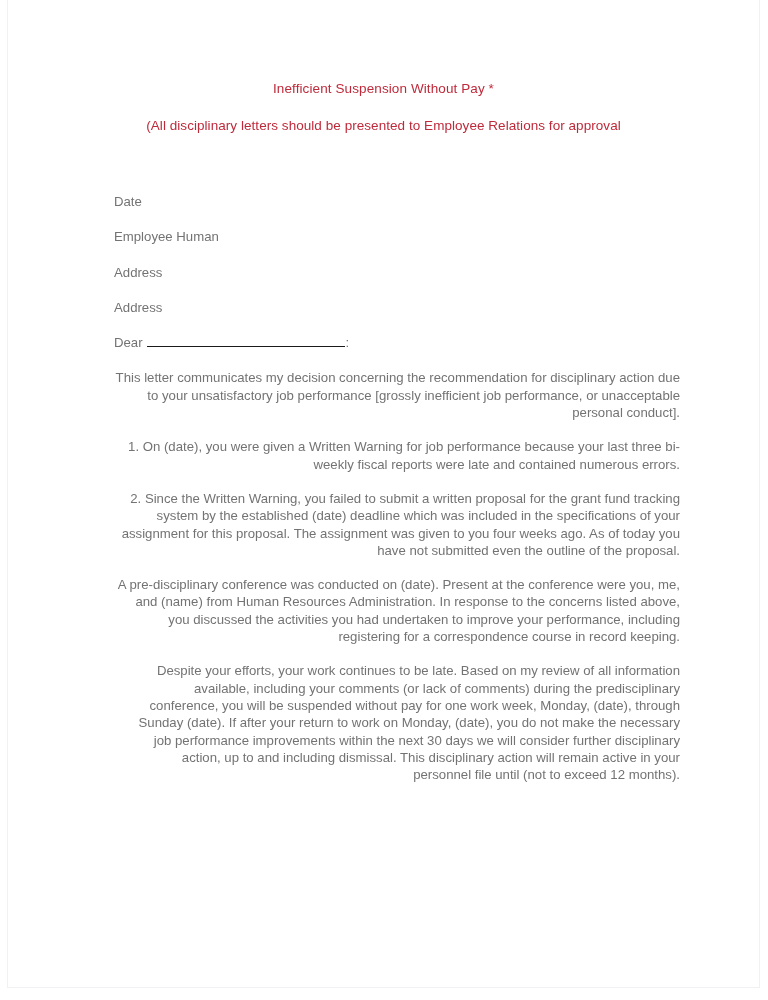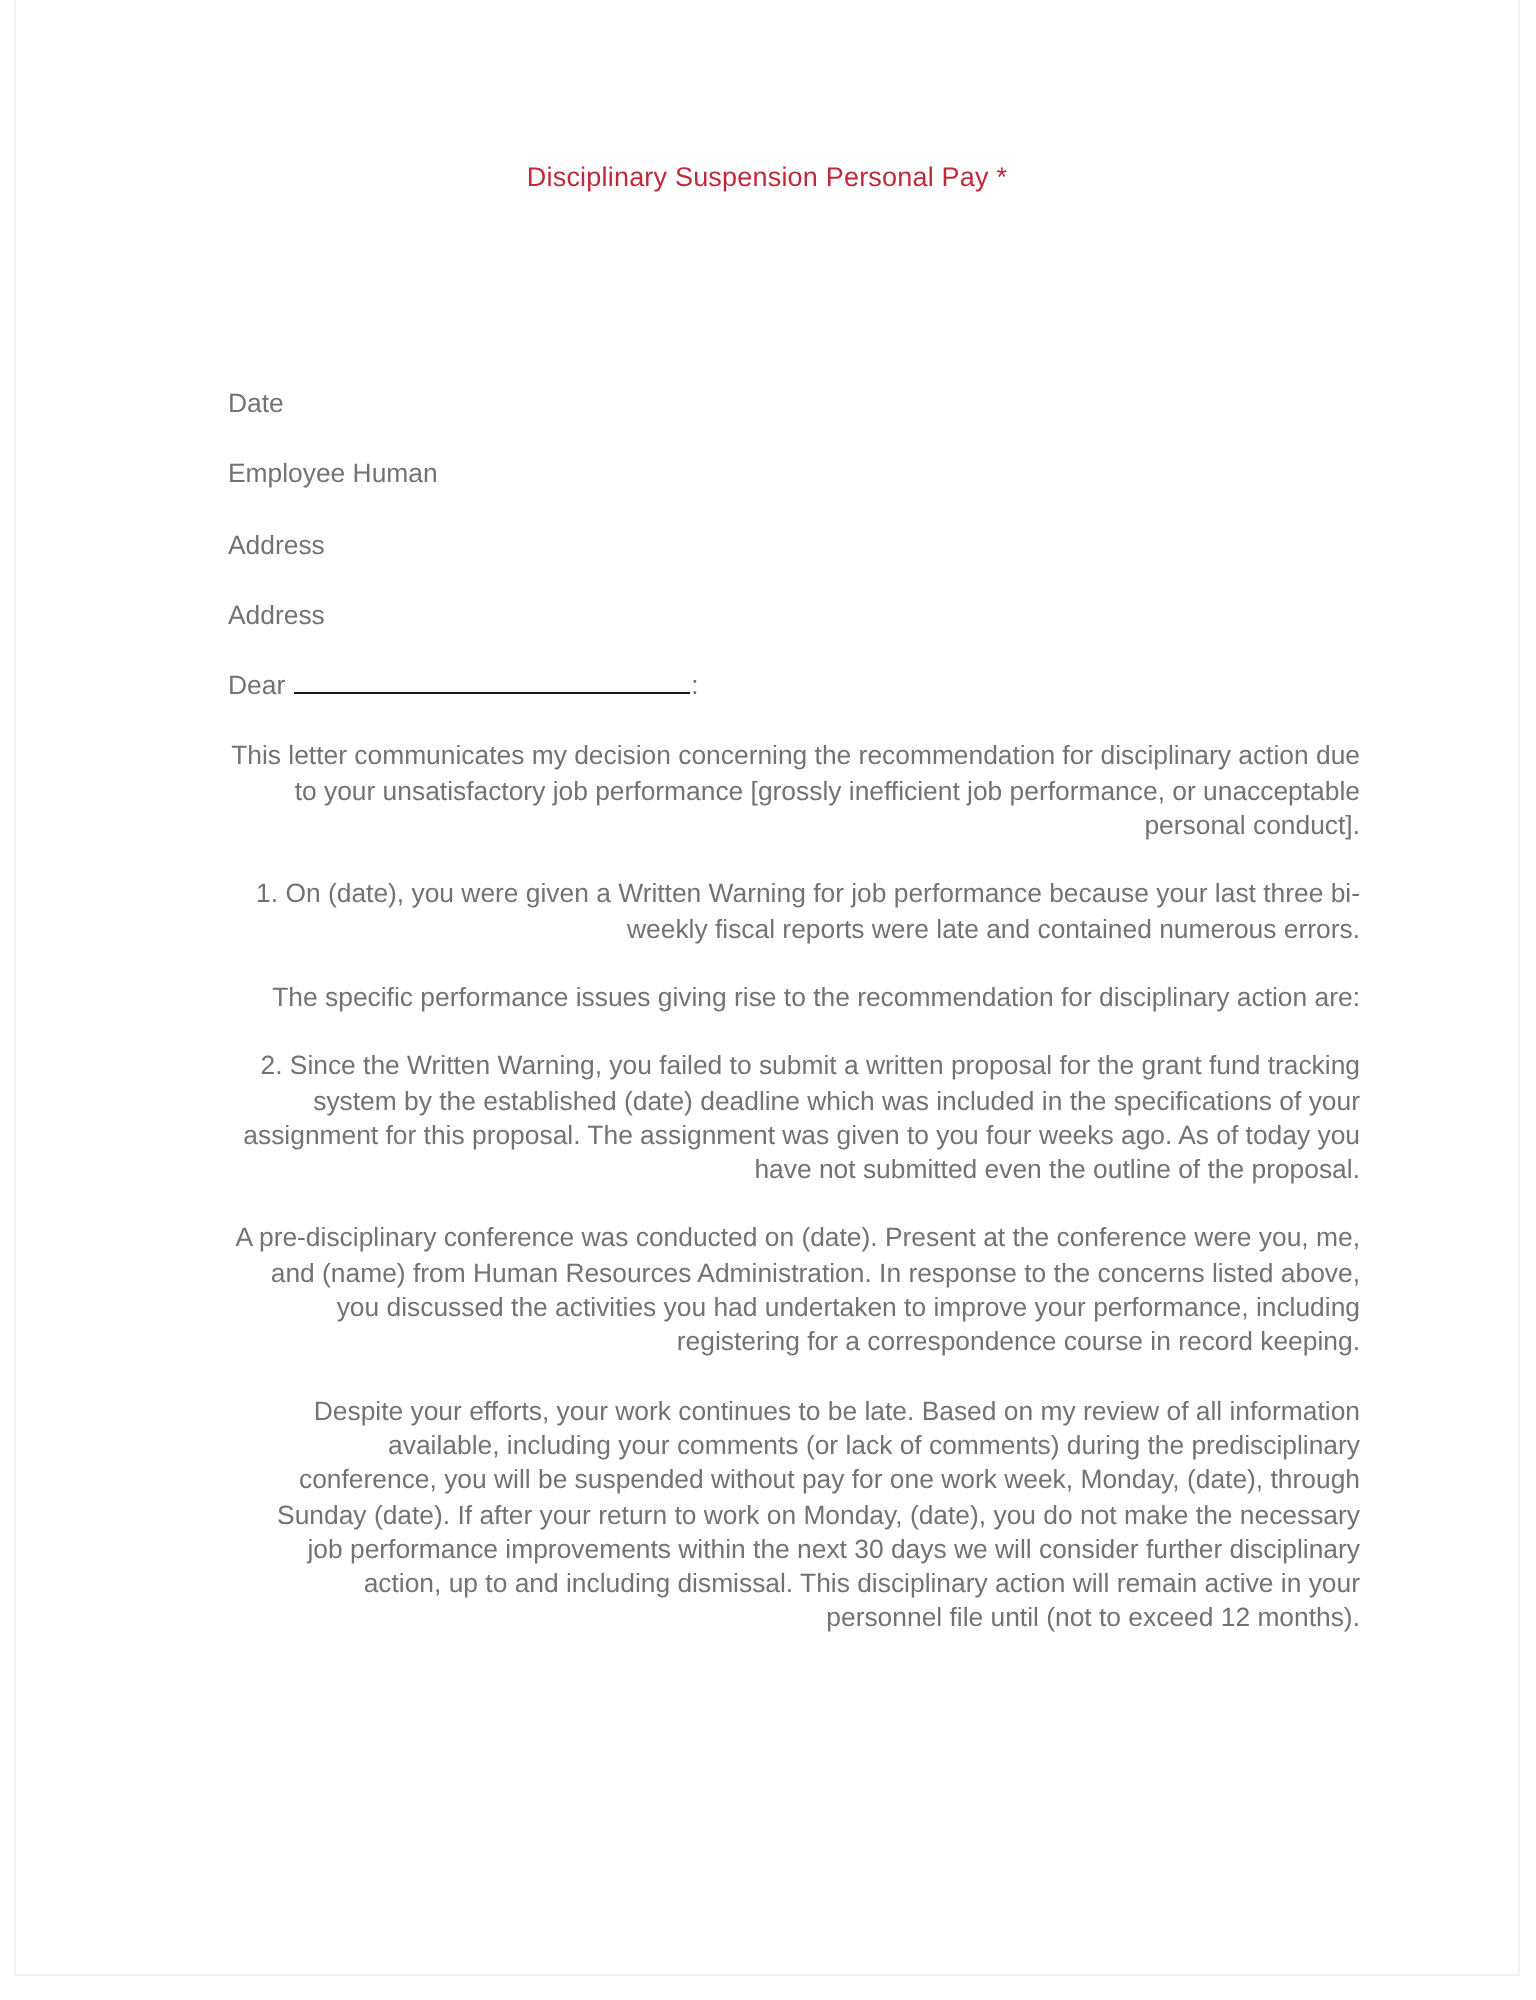--- a/index.html
+++ b/index.html
@@ -100,38 +100,38 @@
   }
   .para:last-child { margin-bottom: 0; margin-left: 12px; }
 </style>
 </head>
 <body>
 
 <div class="page">
   <div class="page-inner">
 
     <div class="heading">
-      <p class="title-main">Disciplinary Suspension Personal Pay *</p>
+      <p class="title-main">Inefficient Suspension Without Pay *</p>
 
       <div class="subtitle-block">
+        <p class="subtitle-line">(All disciplinary letters should be presented to Employee Relations for approval</p>
       </div>
     </div>
 
     <div class="letter">
 
       <p class="addr-line first">Date</p>
       <p class="addr-line">Employee Human</p>
       <p class="addr-line">Address</p>
       <p class="addr-line">Address</p>
 
       <p class="salutation"><span>Dear</span><span class="blank-rule"></span><span>:</span></p>
 
       <p class="para">This letter communicates my decision concerning the recommendation for disciplinary action due to your unsatisfactory job performance [grossly inefficient job performance, or unacceptable personal conduct].</p>
       <p class="para">1. On (date), you were given a Written Warning for job performance because your last three bi-weekly fiscal reports were late and contained numerous errors.</p>
-      <p class="para">The specific performance issues giving rise to the recommendation for disciplinary action are:</p>
       <p class="para">2. Since the Written Warning, you failed to submit a written proposal for the grant fund tracking system by the established (date) deadline which was included in the specifications of your assignment for this proposal. The assignment was given to you four weeks ago. As of today you have not submitted even the outline of the proposal.</p>
       <p class="para">A pre-disciplinary conference was conducted on (date). Present at the conference were you, me, and (name) from Human Resources Administration. In response to the concerns listed above, you discussed the activities you had undertaken to improve your performance, including registering for a correspondence course in record keeping.</p>
       <p class="para">Despite your efforts, your work continues to be late. Based on my review of all information available, including your comments (or lack of comments) during the predisciplinary conference, you will be suspended without pay for one work week, Monday, (date), through Sunday (date). If after your return to work on Monday, (date), you do not make the necessary job performance improvements within the next 30 days we will consider further disciplinary action, up to and including dismissal. This disciplinary action will remain active in your personnel file until (not to exceed 12 months).</p>
 
     </div>
 
   </div>
 </div>
 
 </body></html>

